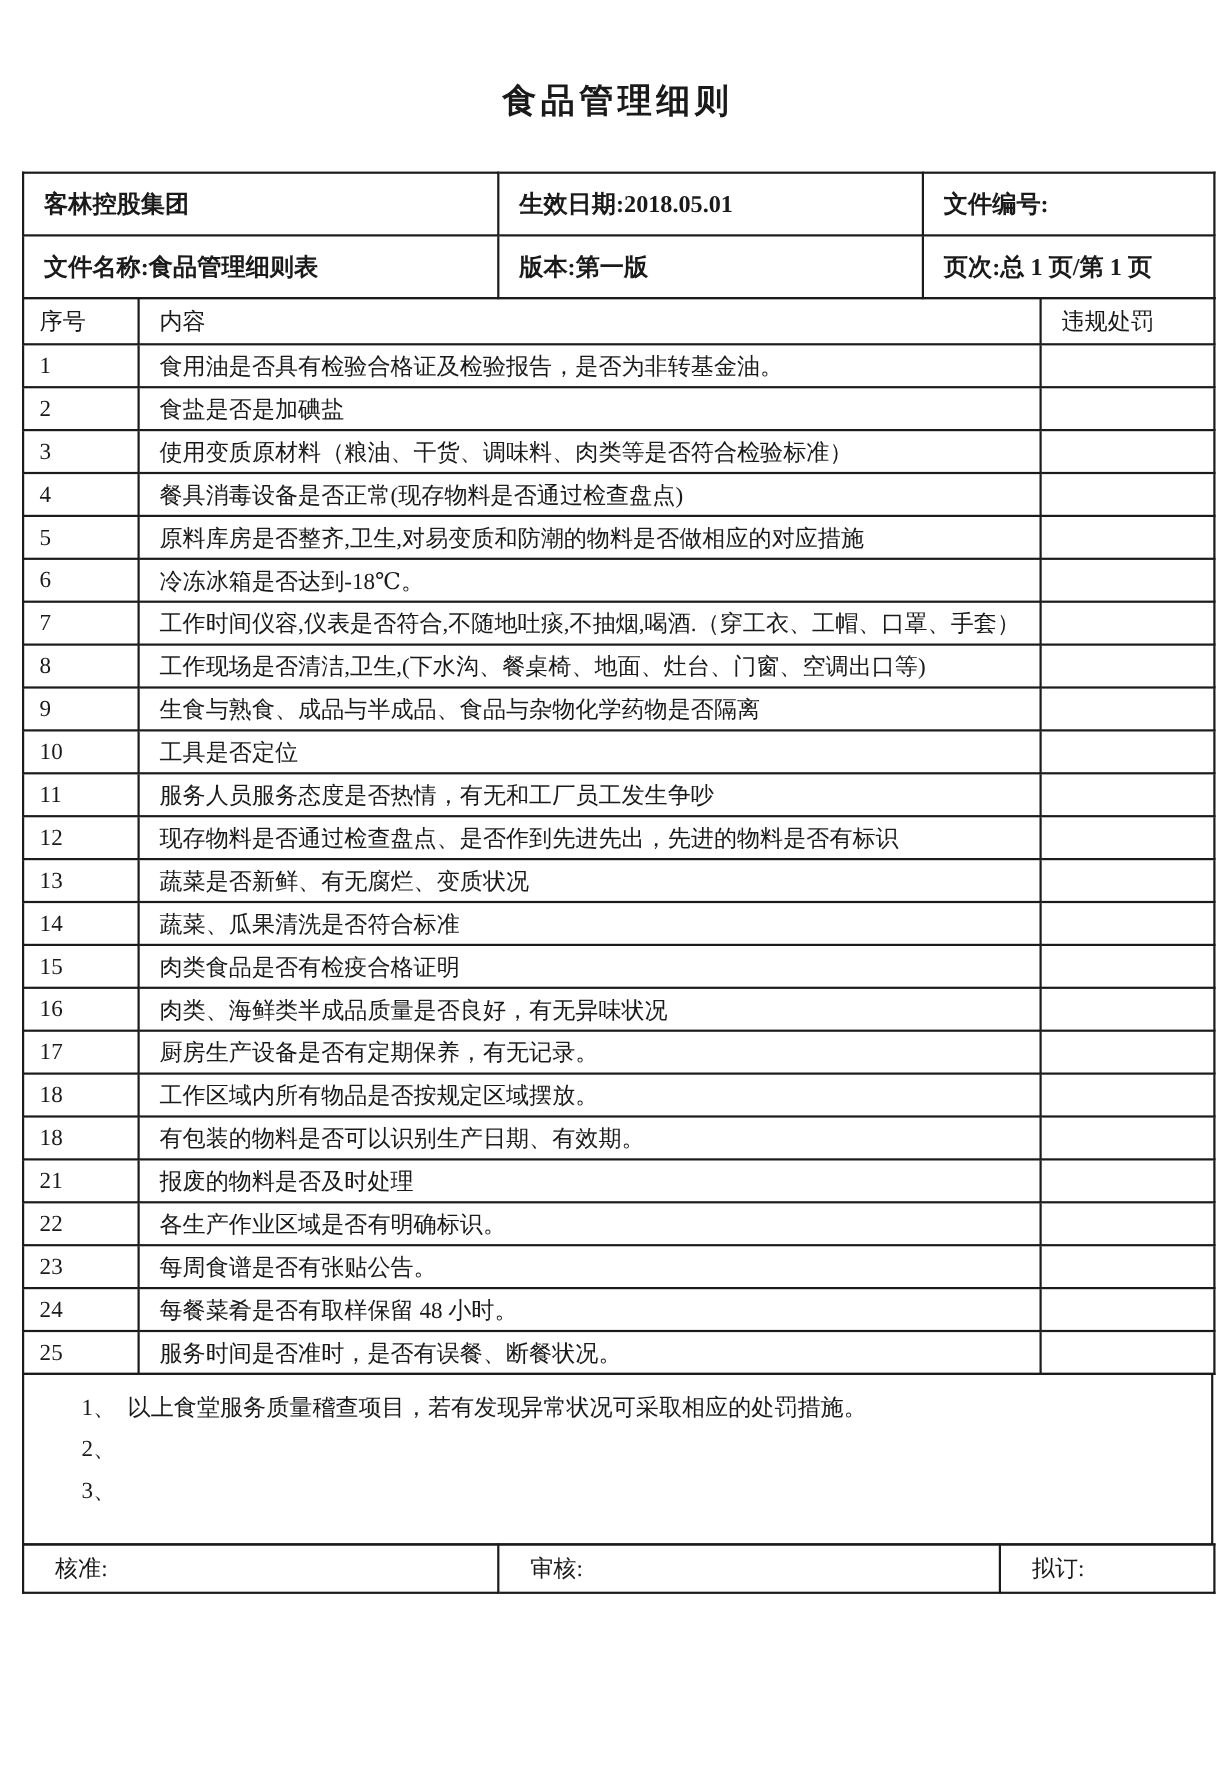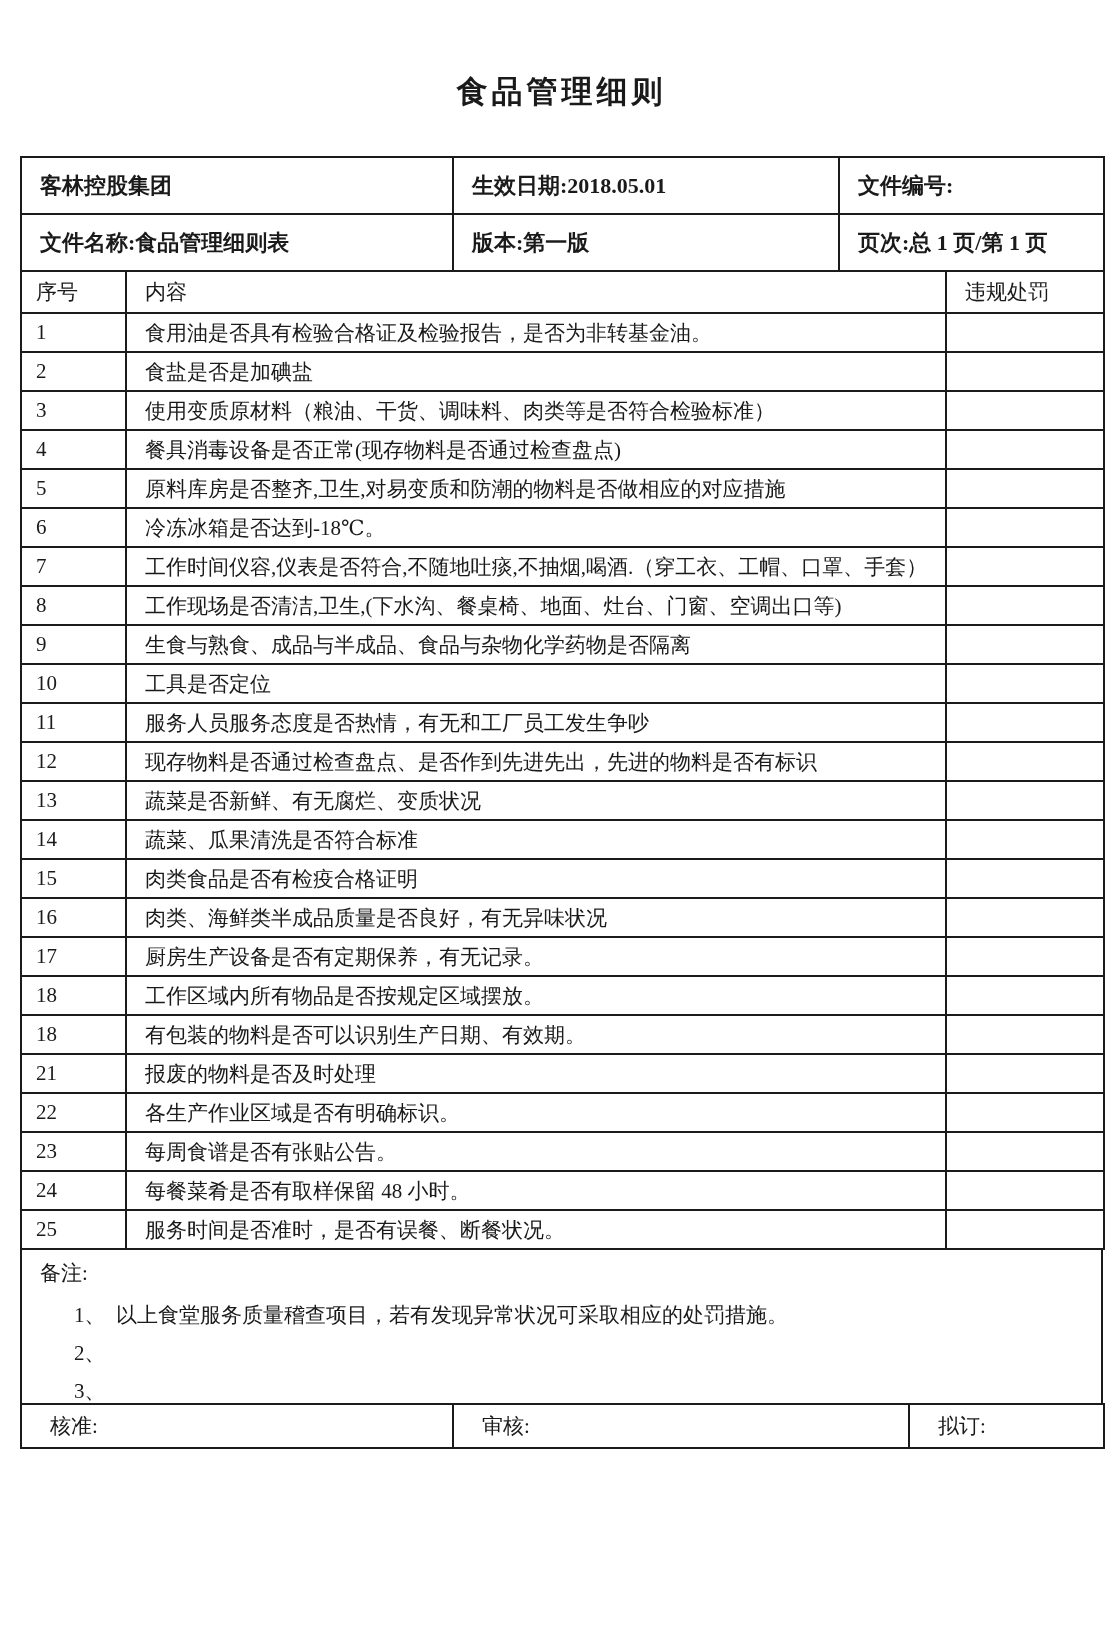--- a/index.html
+++ b/index.html
@@ -265,21 +265,20 @@
 
     <tr>
       <td class="no-cell">25</td>
       <td>服务时间是否准时，是否有误餐、断餐状况。</td>
       <td></td>
     </tr>
   </tbody>
   </table>
 
   <div class="notes-box">
-    <div class="notes-label">备注:</div>
     <div id="notes-list">
     <div class="note-item">
       <span class="note-no">1、</span>
       <span>以上食堂服务质量稽查项目，若有发现异常状况可采取相应的处罚措施。</span>
     </div>
 
     <div class="note-item">
       <span class="note-no">2、</span>
     </div>
 

